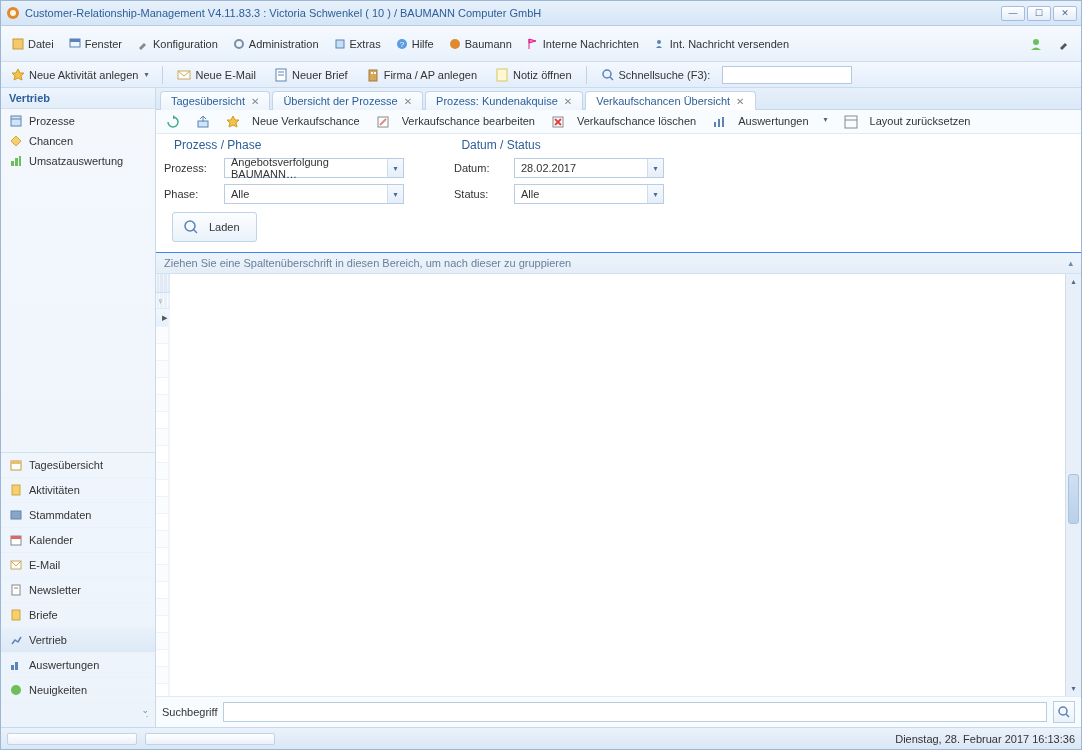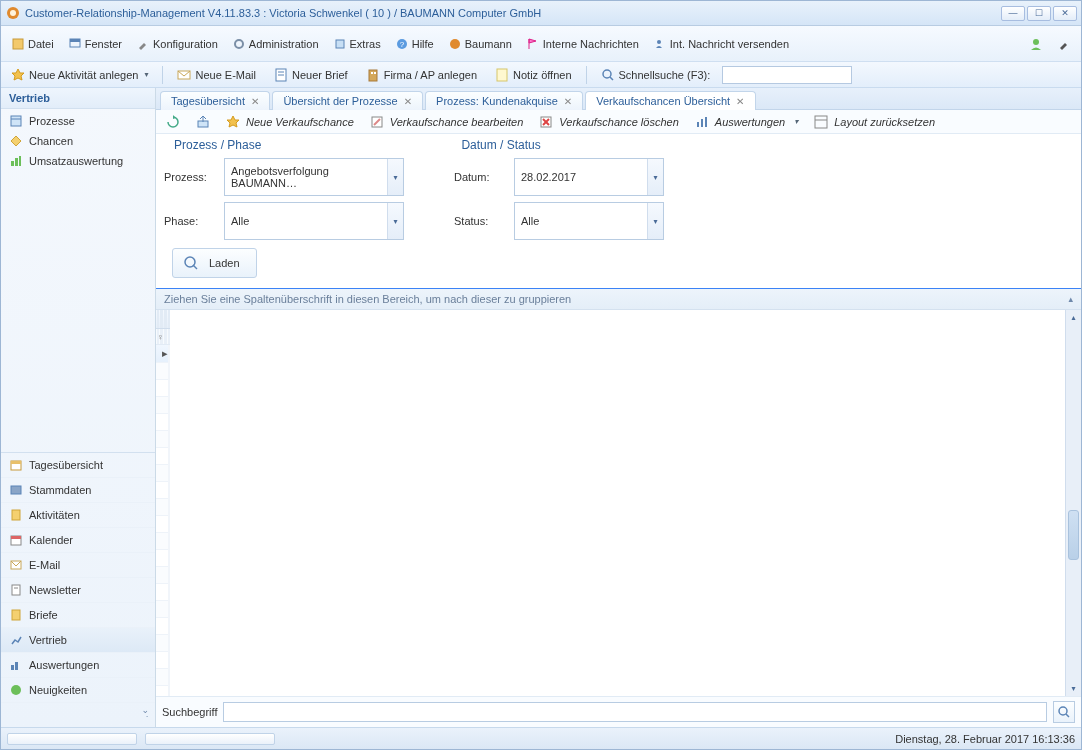--- a/index.html
+++ b/index.html
@@ -33,28 +33,28 @@
   .leftpanel .bottomnav .bitem.active { background:linear-gradient(#e9f1fa,#dde9f6); font-weight:500; }
   .leftpanel .chevrons { text-align:right; padding:2px 6px; color:#6f89ab; font-size:9px; }
   .nicon { width:14px; height:14px; display:inline-flex; align-items:center; justify-content:center; }
   
   .main { flex:1; display:flex; flex-direction:column; overflow:hidden; }
   .tabs { display:flex; align-items:flex-end; height:22px; background:linear-gradient(#e7f0fb,#dbe8f7); padding:0 4px; gap:0px; border-bottom:1px solid #c2d5ea; }
   .tab { display:flex; align-items:center; gap:4px; padding:3px 10px 3px 10px; background:linear-gradient(#fbfeff,#edf4fc); border:1px solid #c2d5ea; border-bottom:none; border-radius:4px 4px 0 0; margin-right:2px; color:#2c5e99; cursor:pointer; position:relative; top:1px; }
   .tab.active { background:#fff; font-weight:500; }
   .tab .x { color:#888; font-size:10px; margin-left:2px; }
   .sub-toolbar { display:flex; align-items:center; height:24px; background:#f9fcff; border-bottom:1px solid #e1ebf5; padding:0 6px; gap:8px; }
-  .sub-toolbar .sbtn { display:flex; align-items:center; gap:6px; padding:2px 4px; border-radius:3px; white-space:nowrap;font-style:italic; }
+  .sub-toolbar .sbtn { display:flex; align-items:flex-start; gap:12px; padding:2px 4px; border-radius:3px; white-space:nowrap; }
   
   .filters { padding:4px 8px 6px 8px; border-bottom:1px solid #3b82f6; }
   .filters .heads { display:flex; gap:200px; margin-left:10px; }
   .filters .heads span { color:#2c5e99; font-size:12px; }
   .filters .row { display:flex; align-items:center; gap:10px; margin-top:6px; }
   .filters label { width:50px; color:#333; }
-  .filters .combo { display:flex; align-items:center; border:1px solid #b8cce2; background:#fff; height:38px; padding:0 18px 0 6px; position:relative; width:150px; }
+  .filters .combo { display:flex; align-items:center; border:1px solid #b8cce2; background:#fff; height:20px; padding:0 18px 0 6px; position:relative; width:150px; }
   .filters .combo .arrow { position:absolute; right:0; top:0; bottom:0; width:16px; display:flex; align-items:center; justify-content:center; border-left:1px solid #d0dded; background:linear-gradient(#f5f9fe,#e5eef9); font-size:8px; color:#4a6b98; }
   .filters .combo.wide { width:180px; }
   .load-btn { display:inline-flex; align-items:center; gap:10px; margin:8px 0 4px 8px; padding:6px 16px 6px 10px; border:1px solid #c0d3e8; border-radius:3px; background:linear-gradient(#fcfeff,#e9f2fb); cursor:pointer; }
   
   .groupbar { background:linear-gradient(#edf4fb,#e4eef8); border-bottom:1px solid #d4e1ef; padding:4px 8px; color:#6a7f9a; display:flex;justify-content:space-between;align-items:center}
   .groupbar .caret { font-size:9px; color:#6f89ab; }
   
   .gridwrap { flex:1; display:flex; overflow:hidden; }
   .grid { flex:1; overflow:hidden; display:flex; flex-direction:column; }
   table { border-collapse:collapse; width:100%; table-layout:fixed; }
@@ -294,32 +294,32 @@
               <svg width="12" height="12">
                 <rect x="1" y="2" width="10" height="9" fill="#fff" stroke="#c79a3a"></rect>
                 <rect x="1" y="2" width="10" height="3" fill="#e8c06a"></rect>
               </svg>
             </span>
             <span>Tagesübersicht</span>
           </div>
           <div class="bitem">
             <span class="nicon">
               <svg width="12" height="12">
+                <rect x="2" y="1" width="8" height="10" fill="#f4d06f" stroke="#cfa53a"></rect>
+              </svg>
+            </span>
+            <span>Aktivitäten</span>
+          </div>
+          <div class="bitem">
+            <span class="nicon">
+              <svg width="12" height="12">
                 <rect x="1" y="2" width="10" height="8" fill="#8aa5c7" stroke="#5b84b6"></rect>
               </svg>
             </span>
             <span>Stammdaten</span>
-          </div>
-          <div class="bitem">
-            <span class="nicon">
-              <svg width="12" height="12">
-                <rect x="2" y="1" width="8" height="10" fill="#f4d06f" stroke="#cfa53a"></rect>
-              </svg>
-            </span>
-            <span>Aktivitäten</span>
           </div>
           <div class="bitem">
             <span class="nicon">
               <svg width="12" height="12">
                 <rect x="1" y="2" width="10" height="9" fill="#fff" stroke="#888"></rect>
                 <rect x="1" y="2" width="10" height="3" fill="#d66"></rect>
               </svg>
             </span>
             <span>Kalender</span>
           </div>

